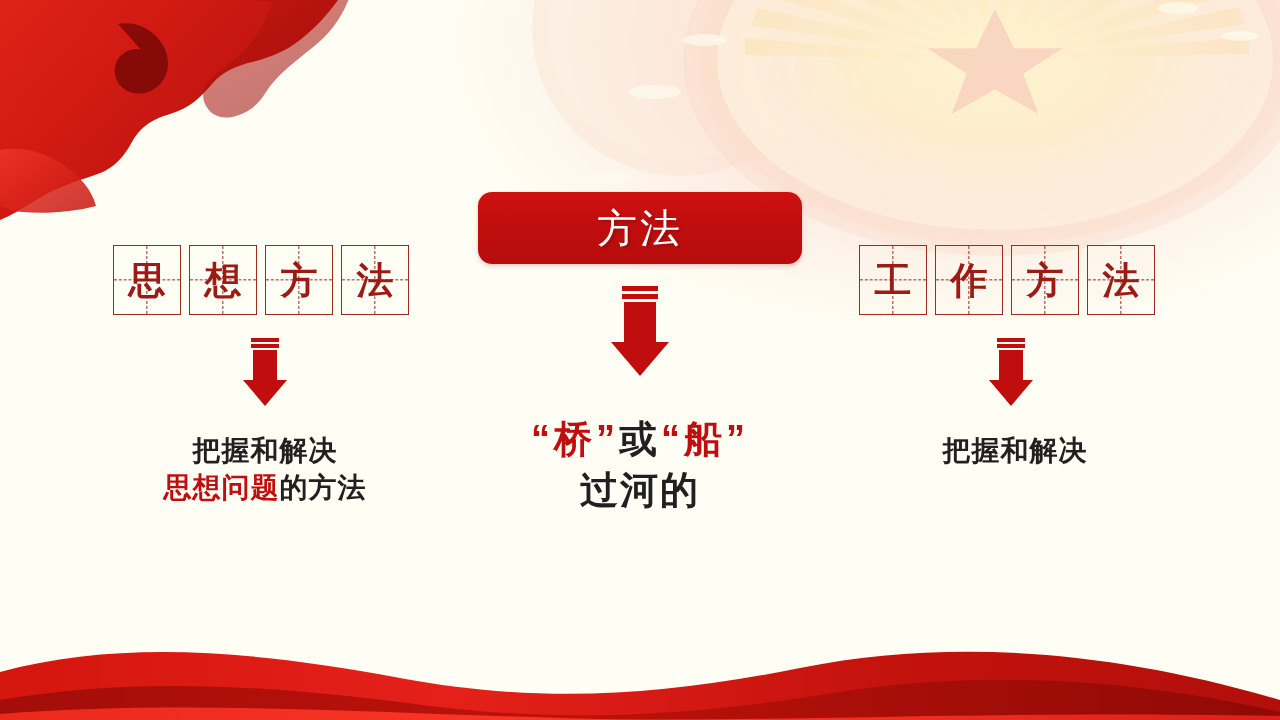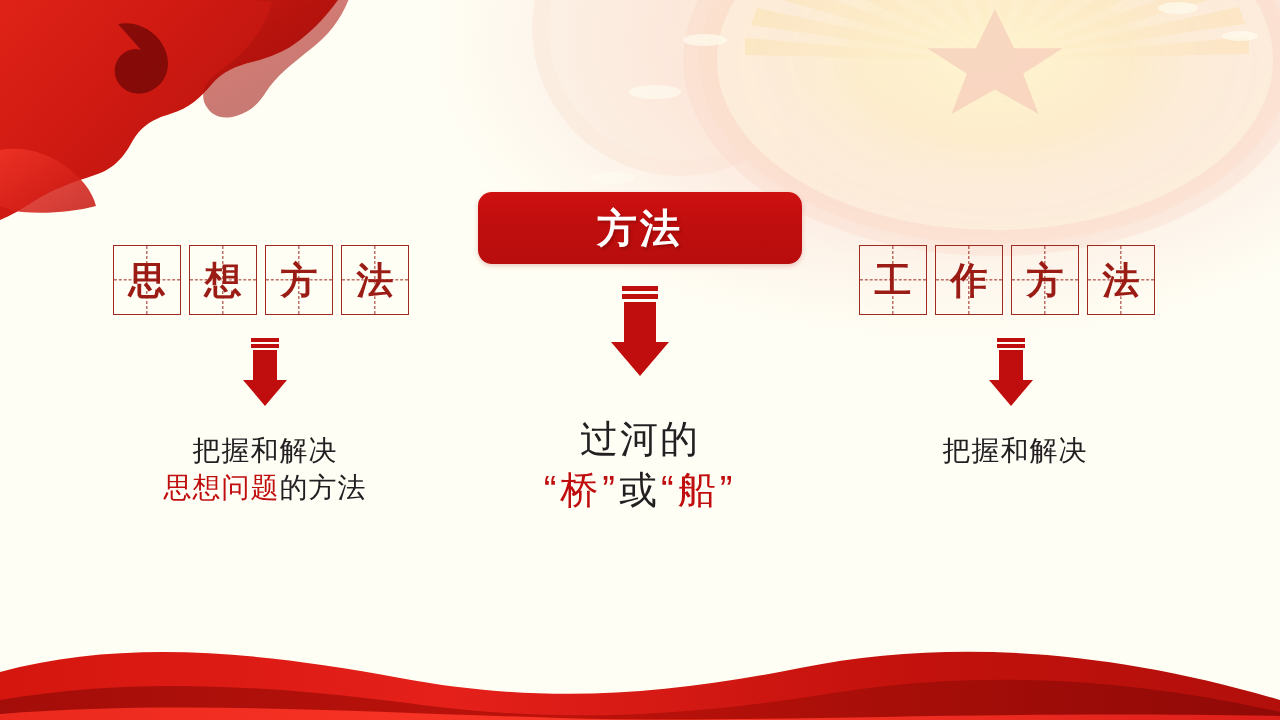--- a/index.html
+++ b/index.html
@@ -98,21 +98,21 @@
     height: 72px;
     border-radius: 14px;
     background: linear-gradient(180deg, #cf1010 0%, #c00e0e 45%, #b80d0d 100%);
     box-shadow: 0 2px 5px rgba(150,20,20,0.22);
     display: flex;
     align-items: center;
     justify-content: center;
   }
   #method-button .btn-label {
     font-size: 40px;
-    font-weight: bold;
+    font-weight: normal;
     color: #ffffff;
     letter-spacing: 3px;
     line-height: 1;
     text-shadow: 2px 2px 3px rgba(90,0,0,0.35);
     text-align: right;
   }
 
   
   .arrow {
     position: absolute;
@@ -121,21 +121,21 @@
 
   #arrow-center { left: 611px; top: 286px; }
   #arrow-left   { left: 243px; top: 338px; }
   #arrow-right  { left: 989px; top: 338px; }
 
   
   .caption {
     position: absolute;
     text-align: center;
     line-height: 1.33;
-    font-weight: normal;
+    font-weight: bold;
     color: #231f20;
     text-shadow: 1px 1px 0 rgba(255,255,255,0.5);
     white-space: nowrap;
   }
   .caption .em { color: #c00d0d; text-align: center; }
 
   #caption-left  { left: 90px;  top: 432px; width: 350px; font-size: 28px; letter-spacing: 1px; }
   #caption-right { left: 840px; top: 432px; width: 350px; font-size: 28px; letter-spacing: 1px; }
   #caption-center{ left: 470px; top: 414px; width: 340px; font-size: 38px; letter-spacing: 2px; }
   #caption-center .line2 { letter-spacing: 4px; }
@@ -344,22 +344,22 @@
         </g>
       </svg>
     </div>
 
     <div class="caption" id="caption-left">
       <span class="line">把握和解决</span>
       <span class="line"><span class="em">思想问题</span><span>的方法</span></span>
     </div>
 
     <div class="caption" id="caption-center">
+      <span class="line line2"><span class="em">“桥”</span><span>或</span><span class="em">“船”</span></span>
       <span class="line">过河的</span>
-      <span class="line line2"><span class="em">“桥”</span><span>或</span><span class="em">“船”</span></span>
     </div>
 
     <div class="caption" id="caption-right">
       <span class="line">把握和解决</span>
     </div>
 
   </div>
 
   <div class="bg-layer">
     <svg width="1280" height="720" viewBox="0 0 1280 720" preserveAspectRatio="none">

